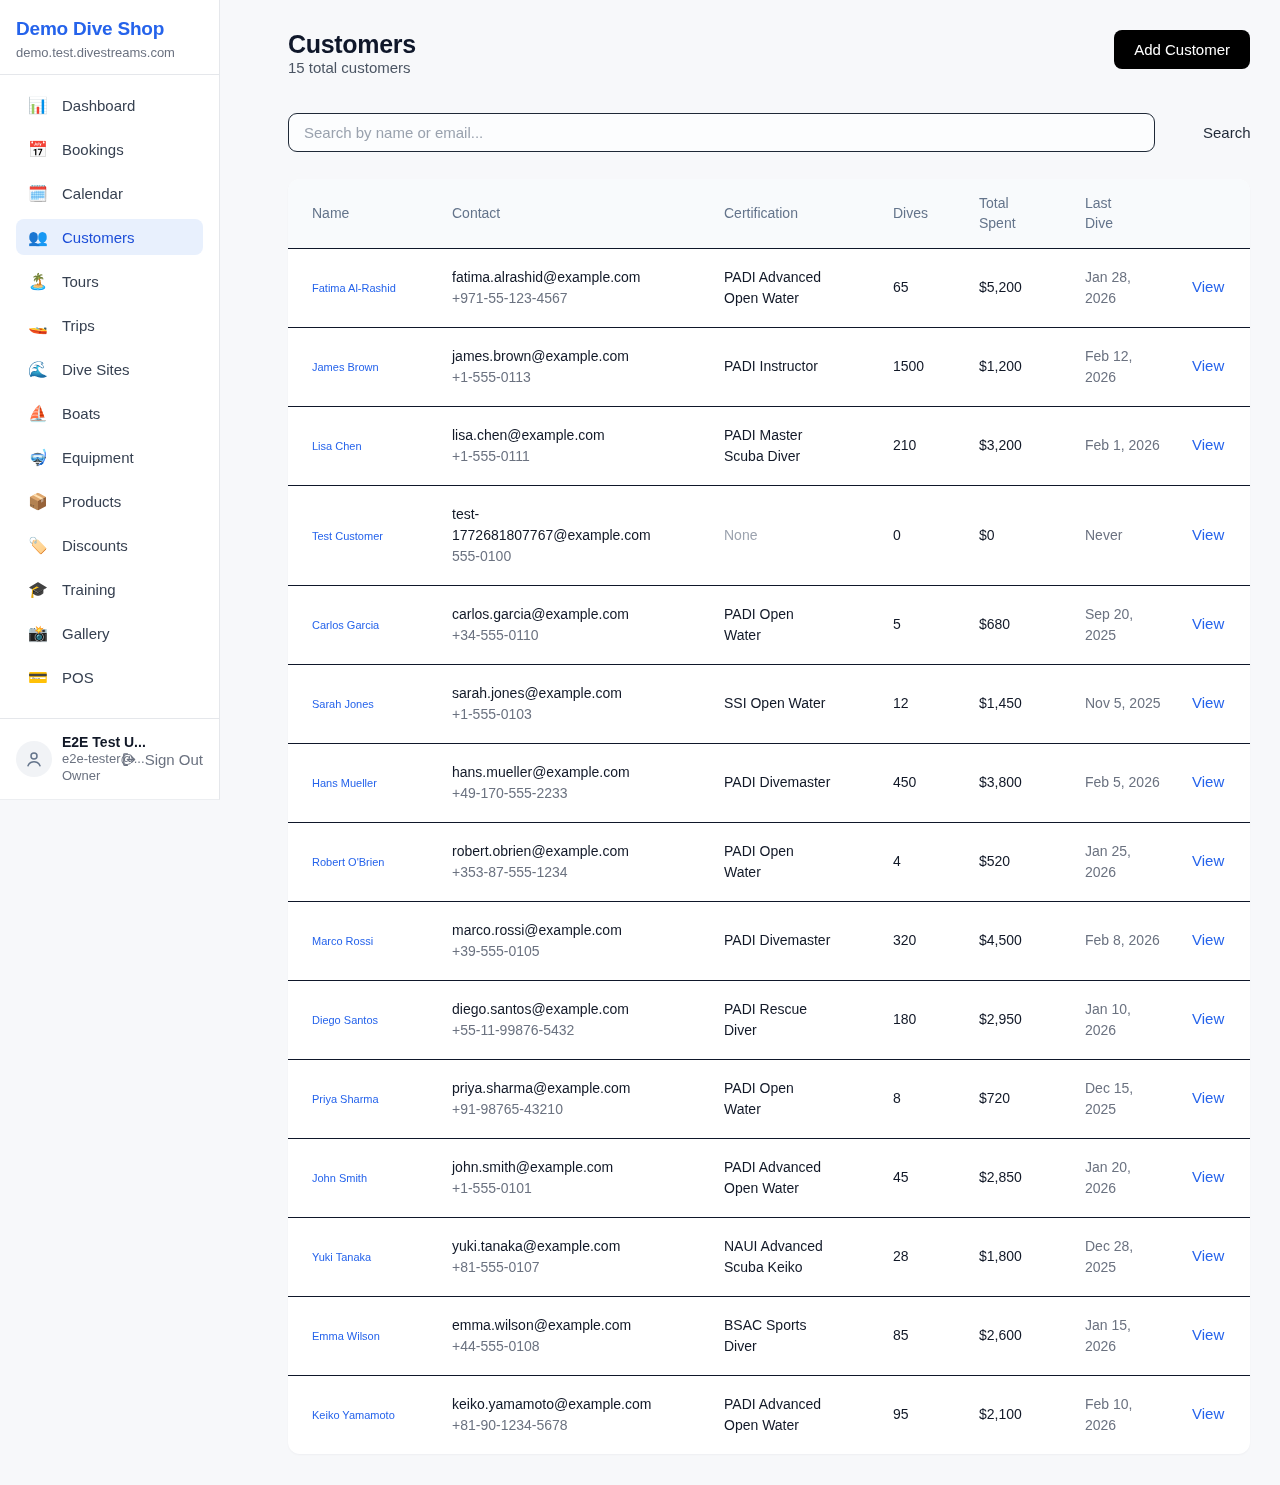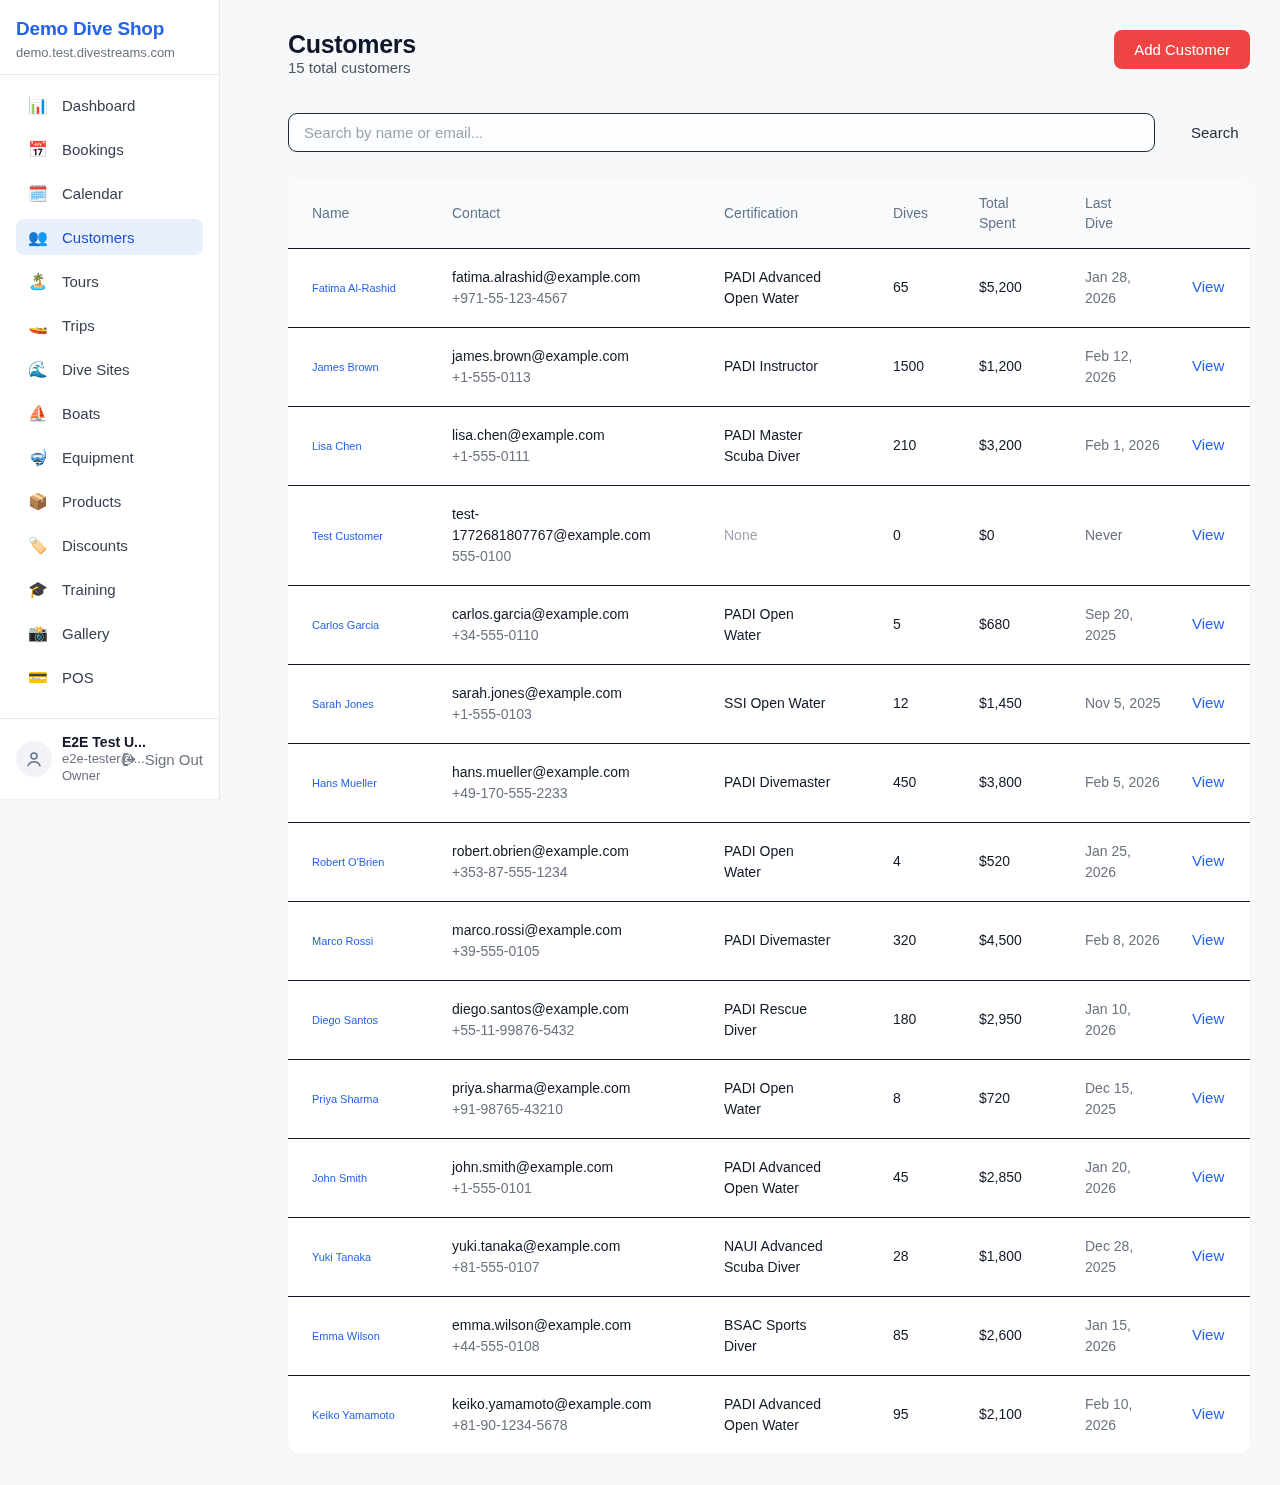--- a/index.html
+++ b/index.html
@@ -53,25 +53,25 @@
     display: flex; align-items: center; gap: 7px;
     color: #6b7280; font-size: 15px; cursor: pointer; flex: none;
     background: none; border: none; font-family: inherit;
   }
   
   .main { position: absolute; left: 256px; top: 0; width: 1024px; padding: 30px 30px 30px 32px; }
   .page-head { display: flex; justify-content: space-between; align-items: flex-start; }
   .page-title { font-size: 25px; font-weight: 700; color: #0f172a; letter-spacing: -0.3px; }
   .page-sub { font-size: 15px; color: #4b5563; }
   .btn-primary {
-    background: #ef4444; color: #ffffff; border: none;
+    background: #000000; color: #ffffff; border: none;
     font-family: inherit; font-size: 15px; font-weight: 500;
     padding: 11px 20px; border-radius: 8px; cursor: pointer;
   }
-  .search-row { display: flex; align-items: center; margin-top: 37px; }
+  .search-row { display: flex; align-items: center; margin-top: 37px; gap: 12px; }
   .search-input {
     flex: none; width: 867px; height: 39px;
     border: 1px solid #1f2937; border-radius: 9px;
     background: #fcfdfe; padding: 0 15px;
     font-family: inherit; font-size: 15px; color: #111827;
   }
   .search-input::placeholder { color: #9aa2ae; }
   .search-btn {
     background: none; border: none; font-family: inherit;
     font-size: 15px; color: #1f2937; cursor: pointer;
@@ -423,21 +423,21 @@
     <td class="c-last">Jan 20, 2026</td>
     <td class="c-action"><a href="#">View</a></td>
   </tr>
 
   <tr>
     <td class="c-name"><a href="#">Yuki Tanaka</a></td>
     <td class="c-contact">
       <div class="email">yuki.tanaka@example.com</div>
       <div class="phone">+81-555-0107</div>
     </td>
-    <td class="c-cert">NAUI Advanced Scuba Diver</td>
+    <td class="c-cert">NAUI Advanced Scuba Keiko</td>
     <td class="c-dives">28</td>
     <td class="c-spent">$1,800</td>
     <td class="c-last">Dec 28, 2025</td>
     <td class="c-action"><a href="#">View</a></td>
   </tr>
 
   <tr>
     <td class="c-name"><a href="#">Emma Wilson</a></td>
     <td class="c-contact">
       <div class="email">emma.wilson@example.com</div>

